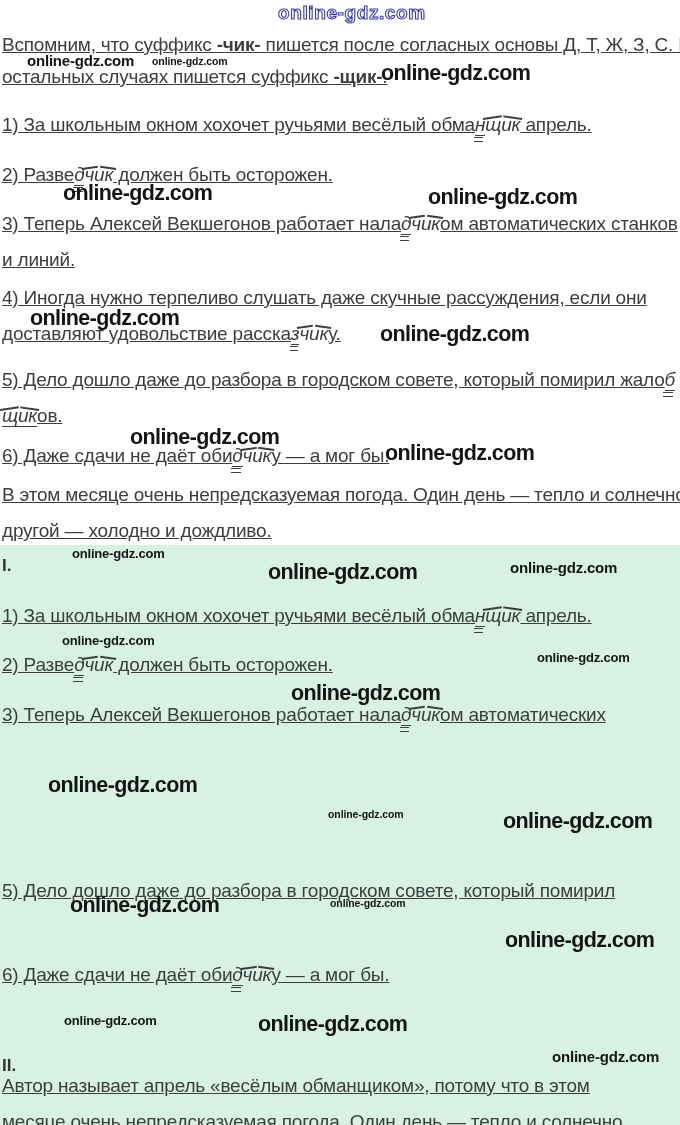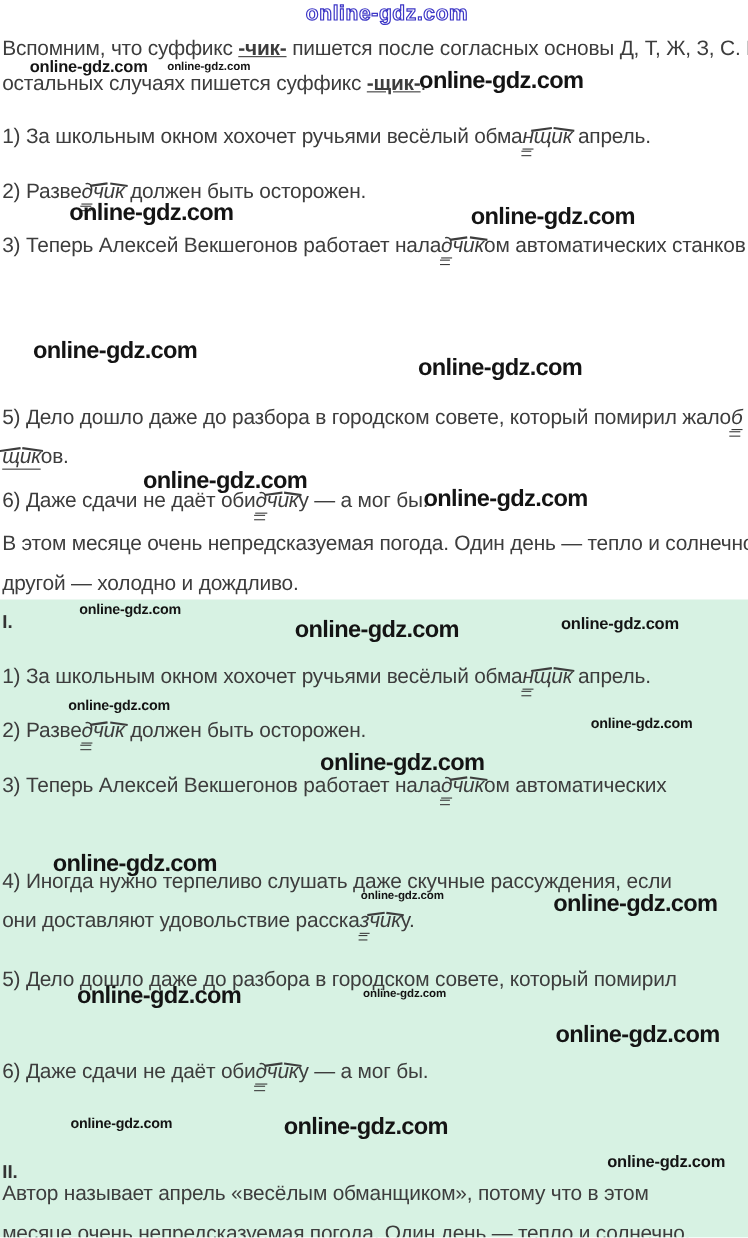--- a/index.html
+++ b/index.html
@@ -12,21 +12,21 @@
   .green-band{position:absolute;left:0;top:545px;width:680px;height:580px;background:#d7f2e3;}
   .para{
     position:absolute;left:2px;right:2px;
     font-size:19px;line-height:36px;letter-spacing:-0.2px;
   }
   .para .line{white-space:nowrap;}
   .intro{line-height:32px;}
   .heading{
     position:absolute;left:2px;font-size:17px;font-weight:700;line-height:20px;color:#333;
   }
-  .seg-p{font-style:normal;}
+  .seg-p{font-style:normal;text-decoration:underline;}
   .seg-b{font-weight:700;text-decoration:underline;}
   
   .seg-c,.seg-f,.seg-fu{font-style:italic;position:relative;}
   .seg-c,.seg-fu{border-bottom:1.6px solid #3d3d3d;}
   .seg-c::after{
     content:"";position:absolute;left:-12%;right:18%;bottom:-7px;height:2.6px;
     border-top:1.5px solid #3d3d3d;border-bottom:1.5px solid #3d3d3d;
   }
   
   .seg-f::before,.seg-fu::before{
@@ -61,20 +61,25 @@
     </div>
 
   <div class="para" style="top:107px">
       <div class="line"><span class="seg-p">1) За школьным окном хохочет ручьями весёлый обма</span><span class="seg-c">н</span><span class="seg-f">щик</span><span class="seg-p"> апрель.</span></div>
     </div>
   <div class="para" style="top:157px">
       <div class="line"><span class="seg-p">2) Разве</span><span class="seg-c">д</span><span class="seg-f">чик</span><span class="seg-p"> должен быть осторожен.</span></div>
     </div>
   <div class="para" style="top:206px">
       <div class="line"><span class="seg-p">3) Теперь Алексей Векшегонов работает нала</span><span class="seg-c">д</span><span class="seg-f">чик</span><span class="seg-p">ом автоматических станков</span></div>
+      <div class="line"><span class="seg-p">и линий.</span></div>
+    </div>
+  <div class="para" style="top:280px">
+      <div class="line"><span class="seg-p">4) Иногда нужно терпеливо слушать даже скучные рассуждения, если они</span></div>
+      <div class="line"><span class="seg-p">доставляют удовольствие расска</span><span class="seg-c">з</span><span class="seg-f">чик</span><span class="seg-p">у.</span></div>
     </div>
   <div class="para" style="top:362px">
       <div class="line"><span class="seg-p">5) Дело дошло даже до разбора в городском совете, который помирил жало</span><span class="seg-c">б</span></div>
       <div class="line"><span class="seg-fu">щик</span><span class="seg-p">ов.</span></div>
     </div>
   <div class="para" style="top:438px">
       <div class="line"><span class="seg-p">6) Даже сдачи не даёт оби</span><span class="seg-c">д</span><span class="seg-f">чик</span><span class="seg-p">у — а мог бы.</span></div>
     </div>
   <div class="para" style="top:477px">
       <div class="line"><span class="seg-p">В этом месяце очень непредсказуемая погода. Один день — тепло и солнечно,</span></div>
@@ -84,24 +89,20 @@
   <div class="heading" style="top:556px">I.</div>
 
   <div class="para" style="top:598px">
       <div class="line"><span class="seg-p">1) За школьным окном хохочет ручьями весёлый обма</span><span class="seg-c">н</span><span class="seg-f">щик</span><span class="seg-p"> апрель.</span></div>
     </div>
   <div class="para" style="top:647px">
       <div class="line"><span class="seg-p">2) Разве</span><span class="seg-c">д</span><span class="seg-f">чик</span><span class="seg-p"> должен быть осторожен.</span></div>
     </div>
   <div class="para" style="top:697px">
       <div class="line"><span class="seg-p">3) Теперь Алексей Векшегонов работает нала</span><span class="seg-c">д</span><span class="seg-f">чик</span><span class="seg-p">ом автоматических</span></div>
-    </div>
-  <div class="para" style="top:784px">
-      <div class="line"><span class="seg-p">4) Иногда нужно терпеливо слушать даже скучные рассуждения, если</span></div>
-      <div class="line"><span class="seg-p">они доставляют удовольствие расска</span><span class="seg-c">з</span><span class="seg-f">чик</span><span class="seg-p">у.</span></div>
     </div>
   <div class="para" style="top:873px">
       <div class="line"><span class="seg-p">5) Дело дошло даже до разбора в городском совете, который помирил</span></div>
     </div>
   <div class="para" style="top:957px">
       <div class="line"><span class="seg-p">6) Даже сдачи не даёт оби</span><span class="seg-c">д</span><span class="seg-f">чик</span><span class="seg-p">у — а мог бы.</span></div>
     </div>
 
   <div class="heading" style="top:1056px">II.</div>
 

